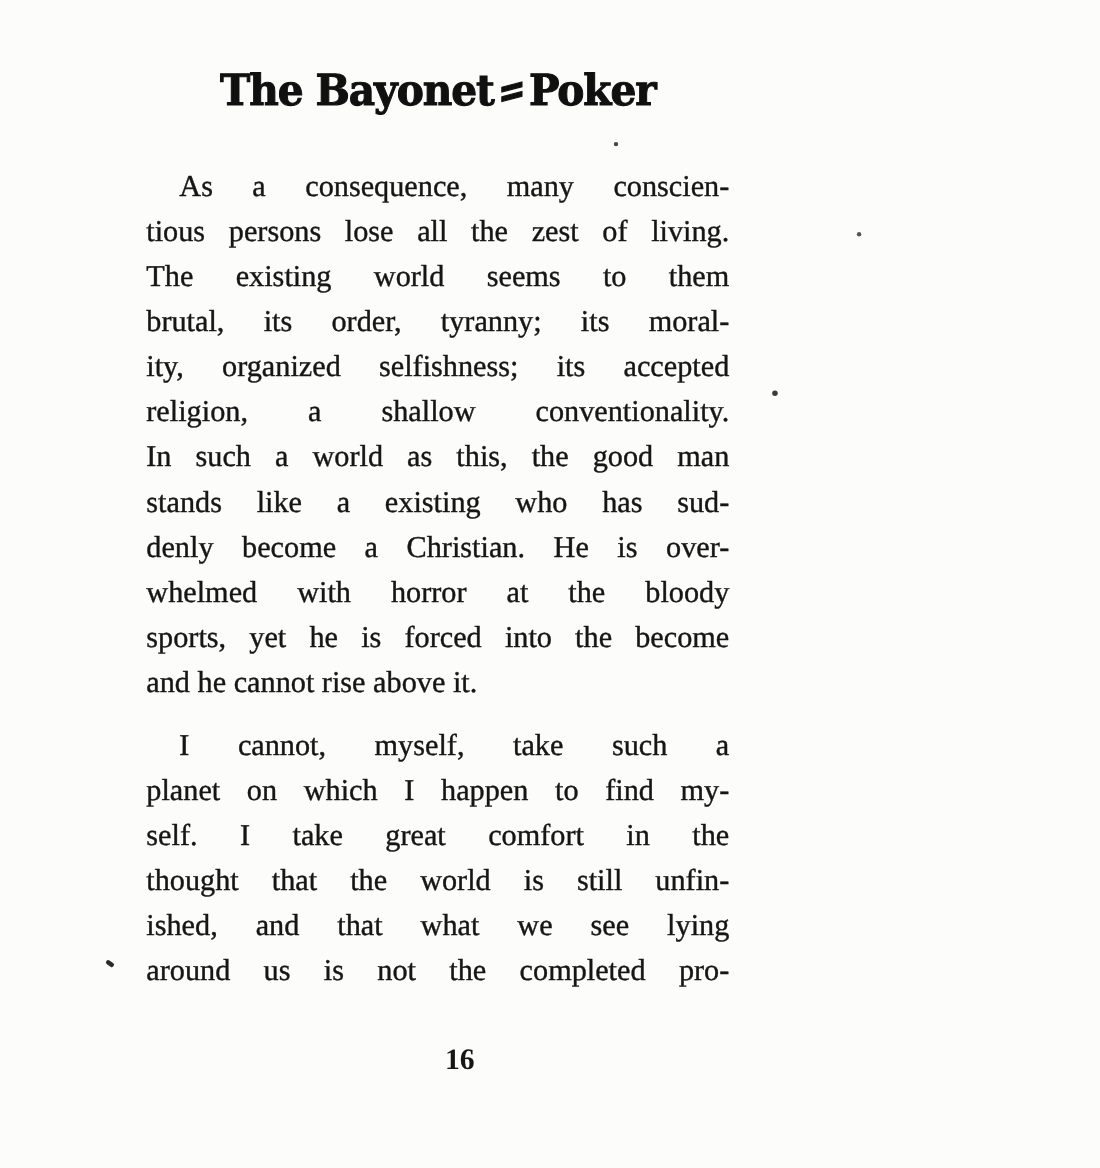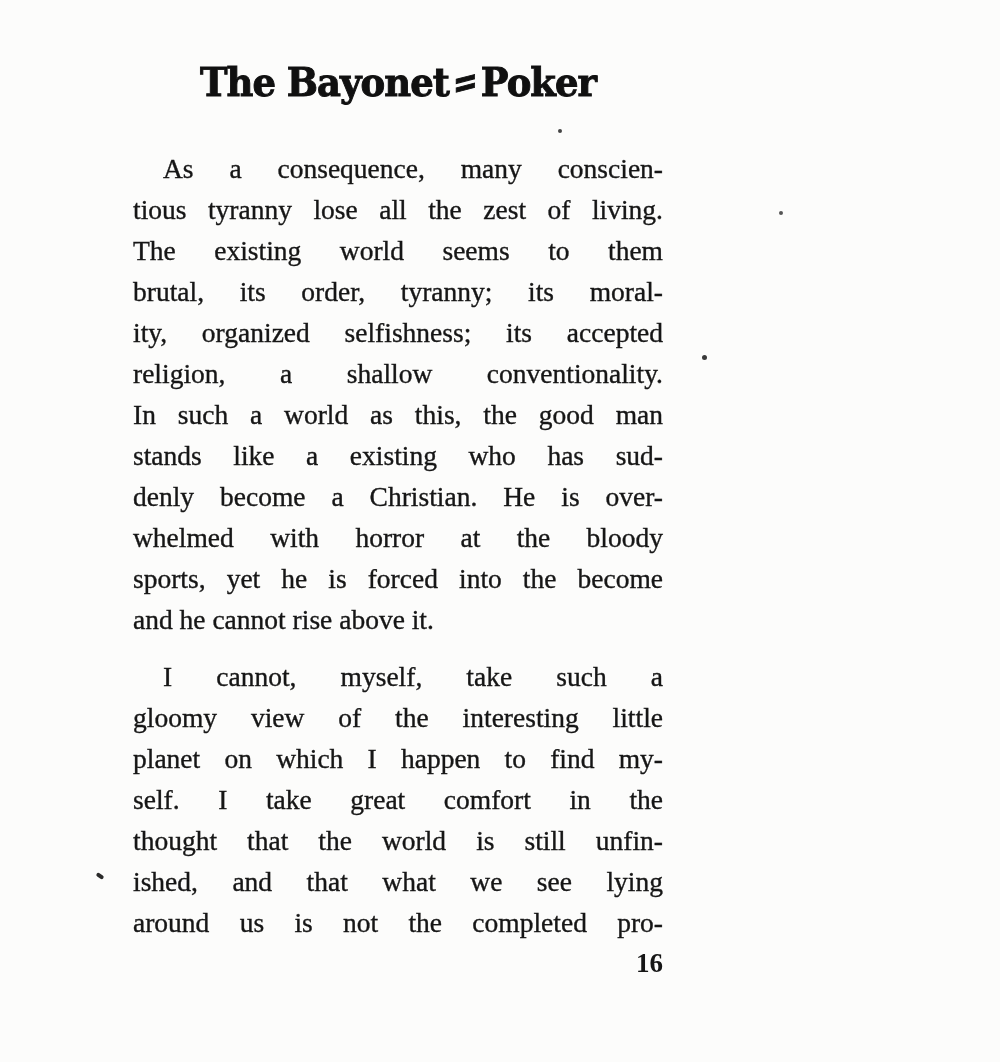--- a/index.html
+++ b/index.html
@@ -55,21 +55,21 @@
     text-align-last: justify;
   }
   .line.indent { padding-left: 30px; margin-top: 16px; }
   .line.end { text-align-last: left; }
   
   .pagenum {
     position: absolute;
     top: 948px;
     left: 133px;
     width: 530px;
-    text-align: right;
+    text-align: center;
     text-indent: 40px;
     font-family: "Liberation Serif", "DejaVu Serif", serif;
     font-size: 27px;
     font-weight: bold;
     color: #161616;
   }
   
   .speck {
     position: absolute;
     background: #2a2a2a;
@@ -82,33 +82,32 @@
 </style>
 </head>
 <body>
 
 <div class="page">
 
   <h1 class="title"><span>The Bayonet</span><span class="sep">=</span><span>Poker</span></h1>
 
   <div class="text-block">
     <div class="line indent">As a consequence, many conscien-</div>
-    <div class="line">tious tyranny lose all the zest of living.</div>
+    <div class="line">tious persons lose all the zest of living.</div>
     <div class="line">The existing world seems to them</div>
     <div class="line">brutal, its order, tyranny; its moral-</div>
     <div class="line">ity, organized selfishness; its accepted</div>
     <div class="line">religion, a shallow conventionality.</div>
     <div class="line">In such a world as this, the good man</div>
     <div class="line">stands like a existing who has sud-</div>
     <div class="line">denly become a Christian. He is over-</div>
     <div class="line">whelmed with horror at the bloody</div>
     <div class="line">sports, yet he is forced into the become</div>
     <div class="line end">and he cannot rise above it.</div>
     <div class="line indent">I cannot, myself, take such a</div>
-    <div class="line">gloomy view of the interesting little</div>
     <div class="line">planet on which I happen to find my-</div>
     <div class="line">self. I take great comfort in the</div>
     <div class="line">thought that the world is still unfin-</div>
     <div class="line">ished, and that what we see lying</div>
     <div class="line">around us is not the completed pro-</div>
   </div>
 
   <div class="pagenum">16</div>
 
   <div class="speck s1"></div>

